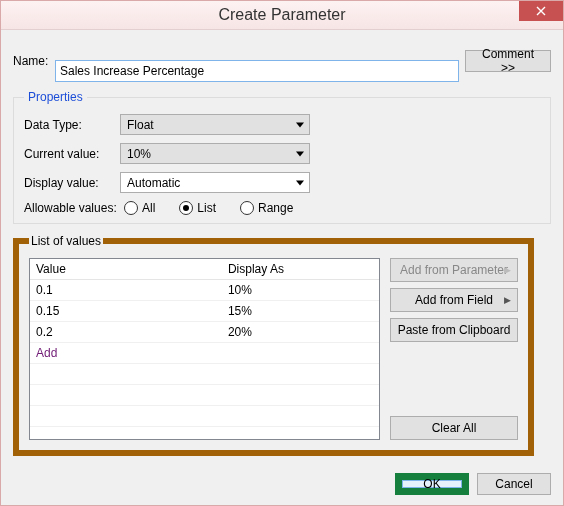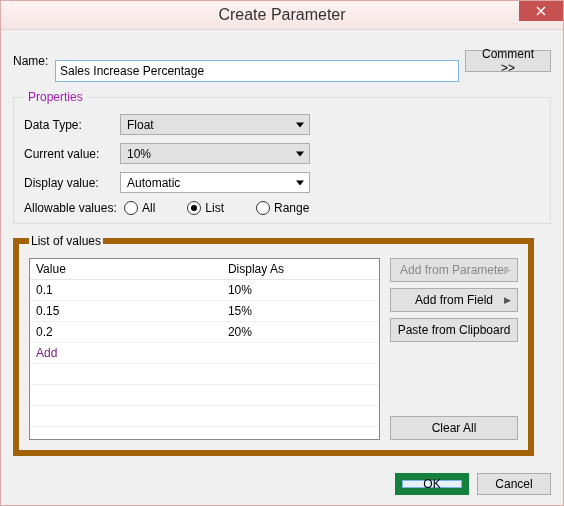--- a/index.html
+++ b/index.html
@@ -8,25 +8,25 @@
   .titlebar .title{font-size:16px;color:#333;}
   .closebtn{position:absolute;right:0;top:0;width:44px;height:20px;background:#c75050;color:#fff;display:flex;align-items:center;justify-content:center;font-family:Arial;cursor:pointer;}
   .closebtn svg{width:10px;height:10px;}
   .content{padding:10px 12px 0 12px;}
   .row{display:flex;align-items:center;margin-bottom:8px;}
   .lbl{width:96px;}
   input[type=text].name{flex:1;height:20px;border:1px solid #7eb4ea;background:#fff;padding:0 4px;font:inherit;outline:none;margin-top:20px;}
   .btn{height:22px;border:1px solid #adadad;background:#e1e1e1;padding:0 8px;font:inherit;cursor:pointer;display:inline-flex;align-items:center;justify-content:center;}
   .comment{margin-left:6px;width:86px;}
   fieldset.props{border:1px solid #dcdcdc;margin:6px 0 10px 0;padding:10px 10px 6px 10px;}
-  fieldset.props legend{padding:0 4px;color:#a21caf;}
+  fieldset.props legend{padding:0 4px;color:#1d4ed8;}
   .combo{position:relative;height:21px;border:1px solid #adadad;background:#e1e1e1;display:flex;align-items:center;padding:0 18px 0 6px;cursor:pointer;box-sizing:border-box;}
   .combo .arrow{position:absolute;right:5px;top:50%;transform:translateY(-50%);}
   .combo.white{background:#fff;}
-  .radio-row{display:flex;align-items:center;gap:32px;}
+  .radio-row{display:flex;align-items:center;gap:24px;}
   .radio-item{display:flex;align-items:center;gap:4px;}
   .radio{width:12px;height:12px;border:1px solid #333;border-radius:50%;display:inline-flex;align-items:center;justify-content:center;background:#fff;}
   .radio.checked::after{content:"";width:6px;height:6px;border-radius:50%;background:#000;}
   fieldset.lov{border:6px solid #a16207;margin:0 17px 8px 0;padding:10px;}
   .lov-body{display:flex;gap:10px;}
   .grid{flex:1;border:1px solid #828790;background:#fff;height:180px;overflow:hidden;}
   .grid-head, .grid-row{display:flex;height:20px;align-items:center;}
   .grid-head{border-bottom:1px solid #e5e5e5;}
   .col1{width:55%;padding-left:6px;box-sizing:border-box;}
   .col2{width:45%;padding-left:6px;box-sizing:border-box;}

